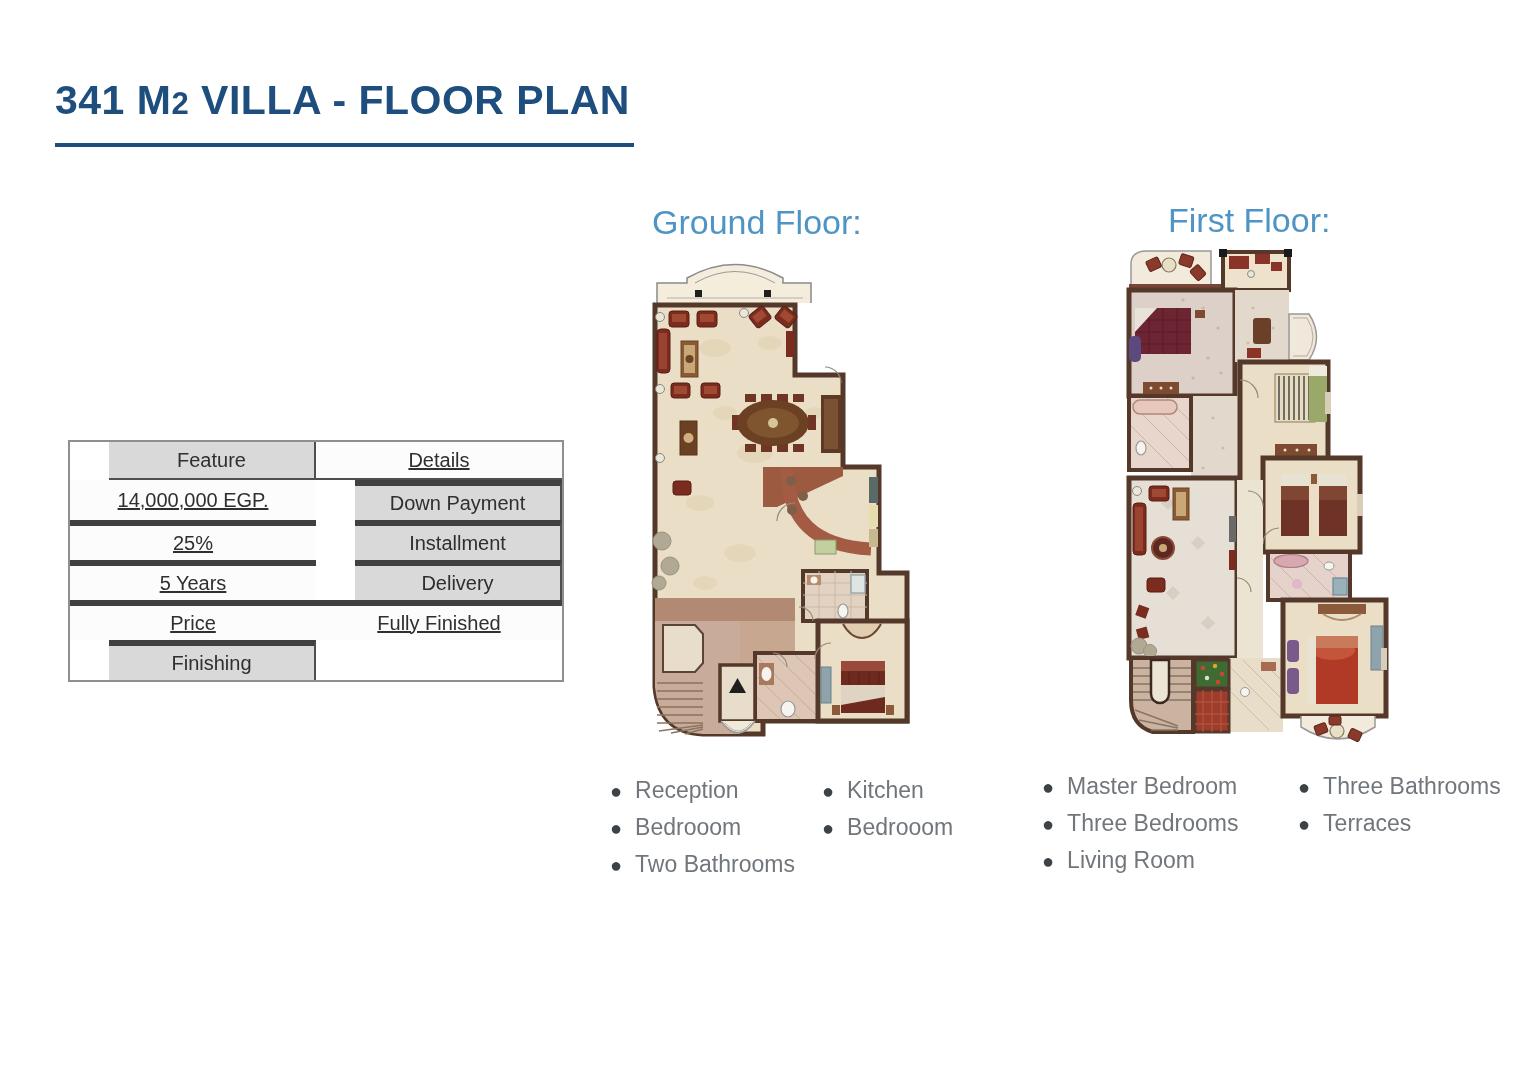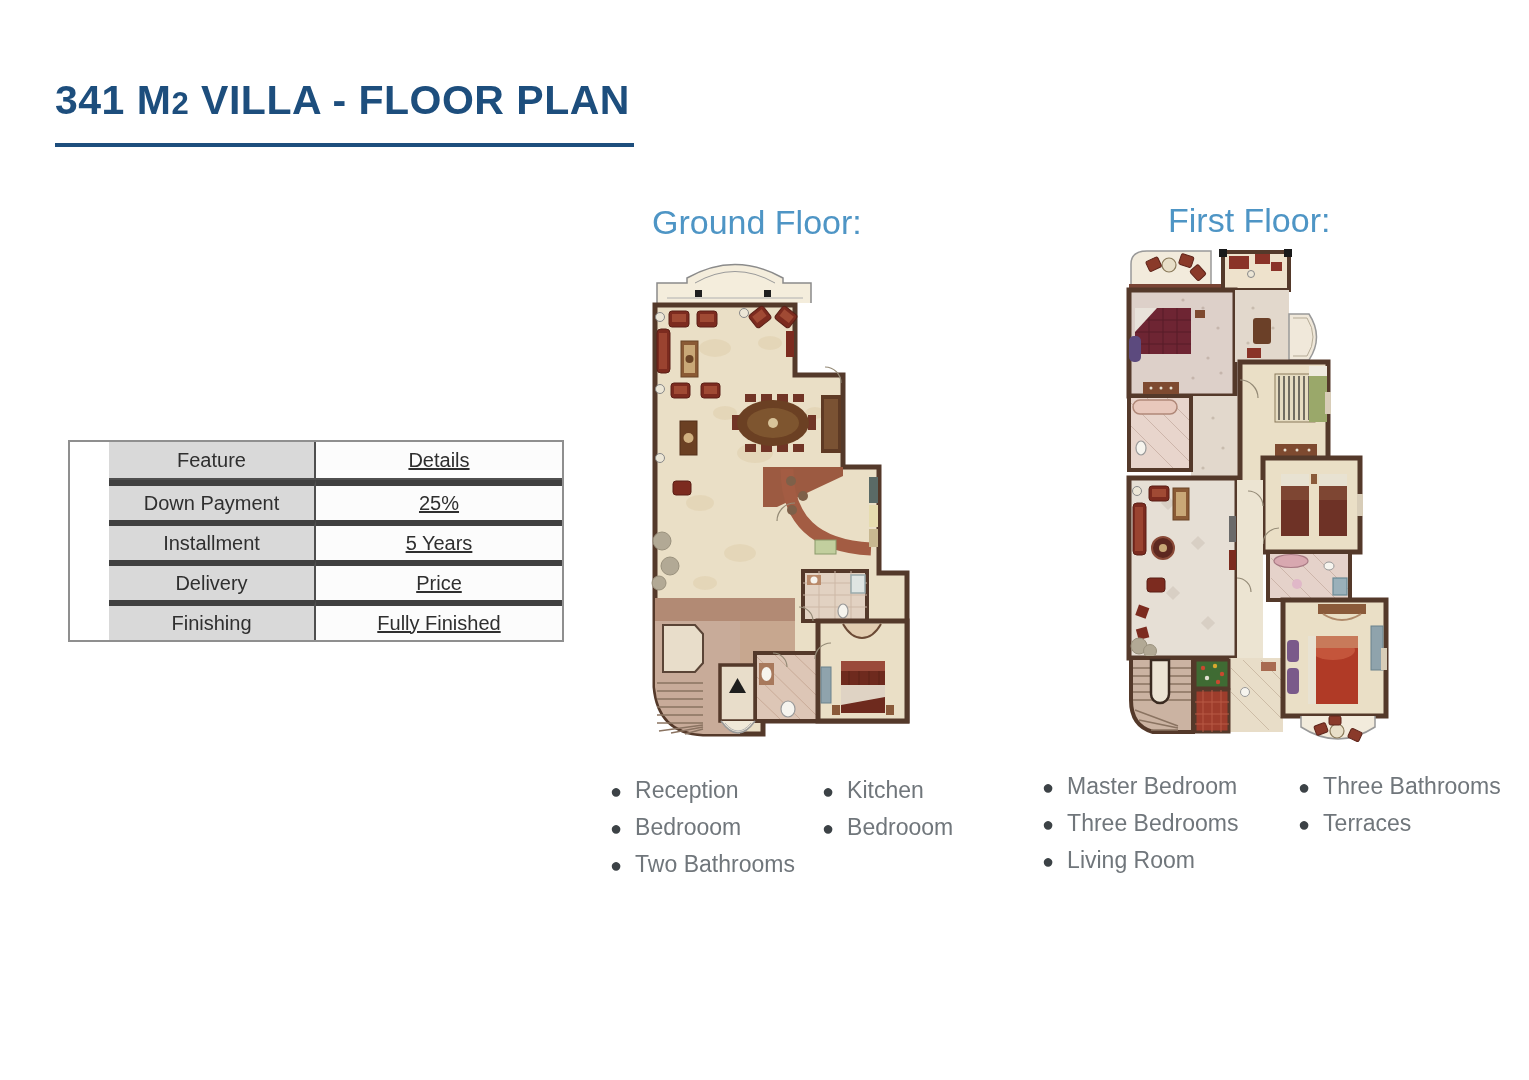--- a/index.html
+++ b/index.html
@@ -68,32 +68,33 @@
 <body>
 
 <div id="page">
 
   <div id="title"><span>341 M</span><span class="small2">2</span><span> VILLA - FLOOR PLAN</span></div>
 
   <div id="spec-table">
     <div class="cell hdr feat">Feature</div>
     <div class="cell hdr det">Details</div>
 
+    <div class="cell det">14,000,000 EGP.</div>
 
     <div class="cell feat rowline">Down Payment</div>
     <div class="cell det rowline">25%</div>
 
     <div class="cell feat rowline">Installment</div>
     <div class="cell det rowline">5 Years</div>
 
     <div class="cell feat rowline">Delivery</div>
     <div class="cell det rowline">Price</div>
 
+    <div class="cell det rowline">Fully Finished</div>
     <div class="cell feat rowline">Finishing</div>
-    <div class="cell det rowline">Fully Finished</div>
   </div>
 
   <div id="ground-label" class="floor-label">Ground Floor:</div>
   <div id="first-label" class="floor-label">First Floor:</div>
 
   <svg id="ground-plan" class="plan" viewBox="0 0 295 495">
 
     <g>
       <path d="M 12 50 L 12 30 L 42 30 L 42 25 Q 90 -2 138 25 L 138 30 L 166 30 L 166 50" fill="#f4eddc" stroke="#8b8b8b" stroke-width="1.5"></path>
       <path d="M 50 30 Q 90 7 130 30" fill="none" stroke="#9a9a9a" stroke-width="1"></path>

